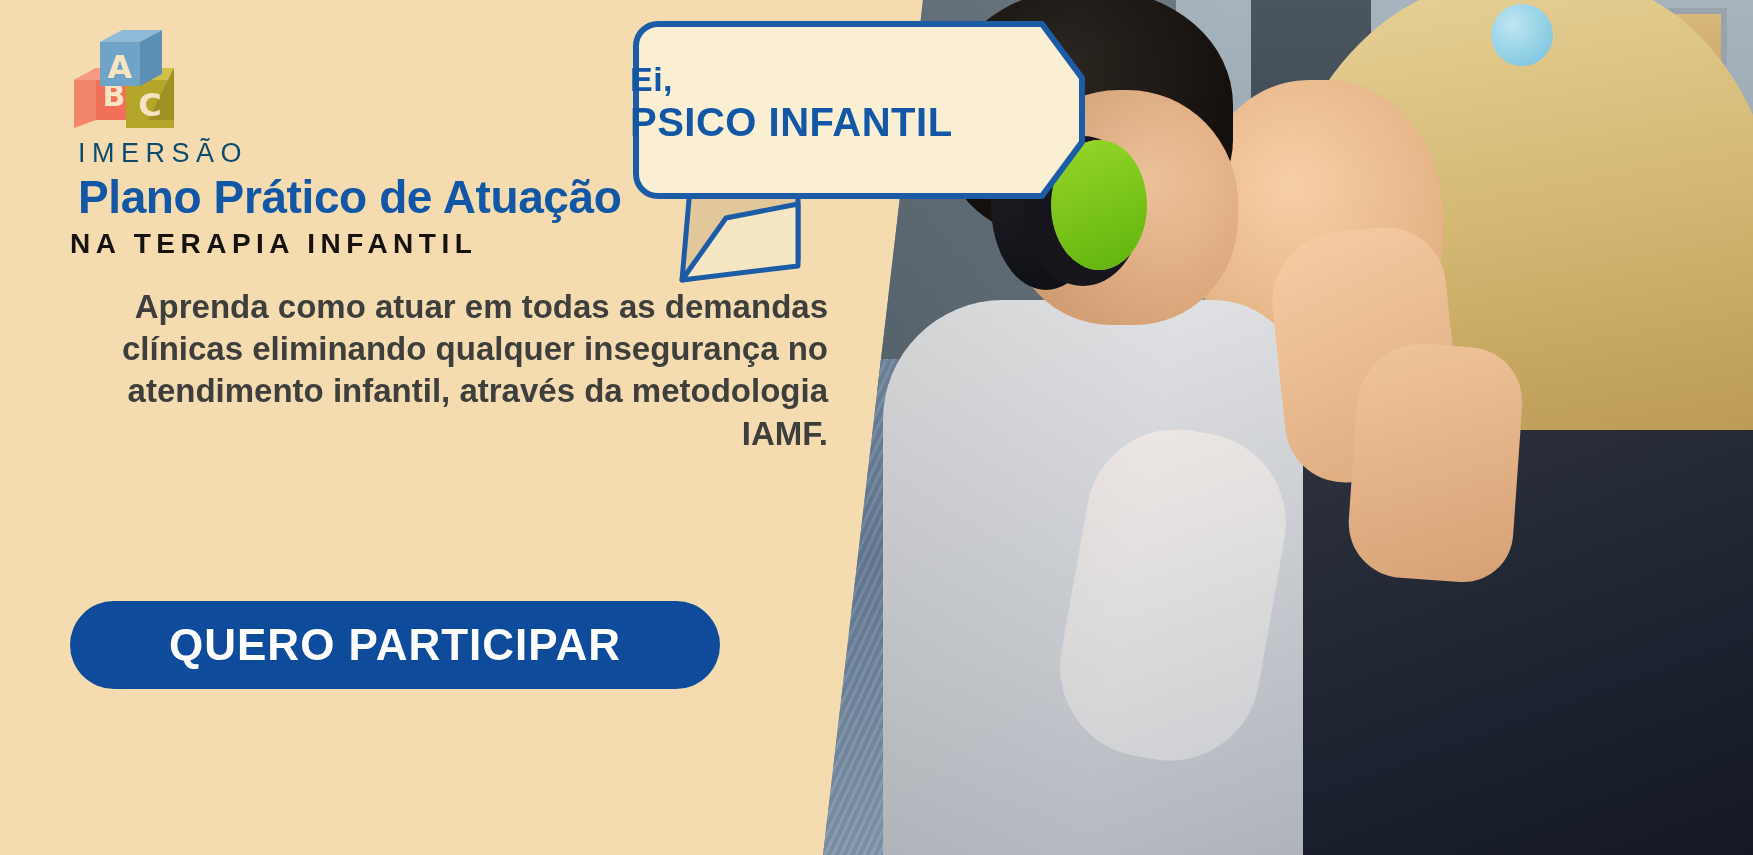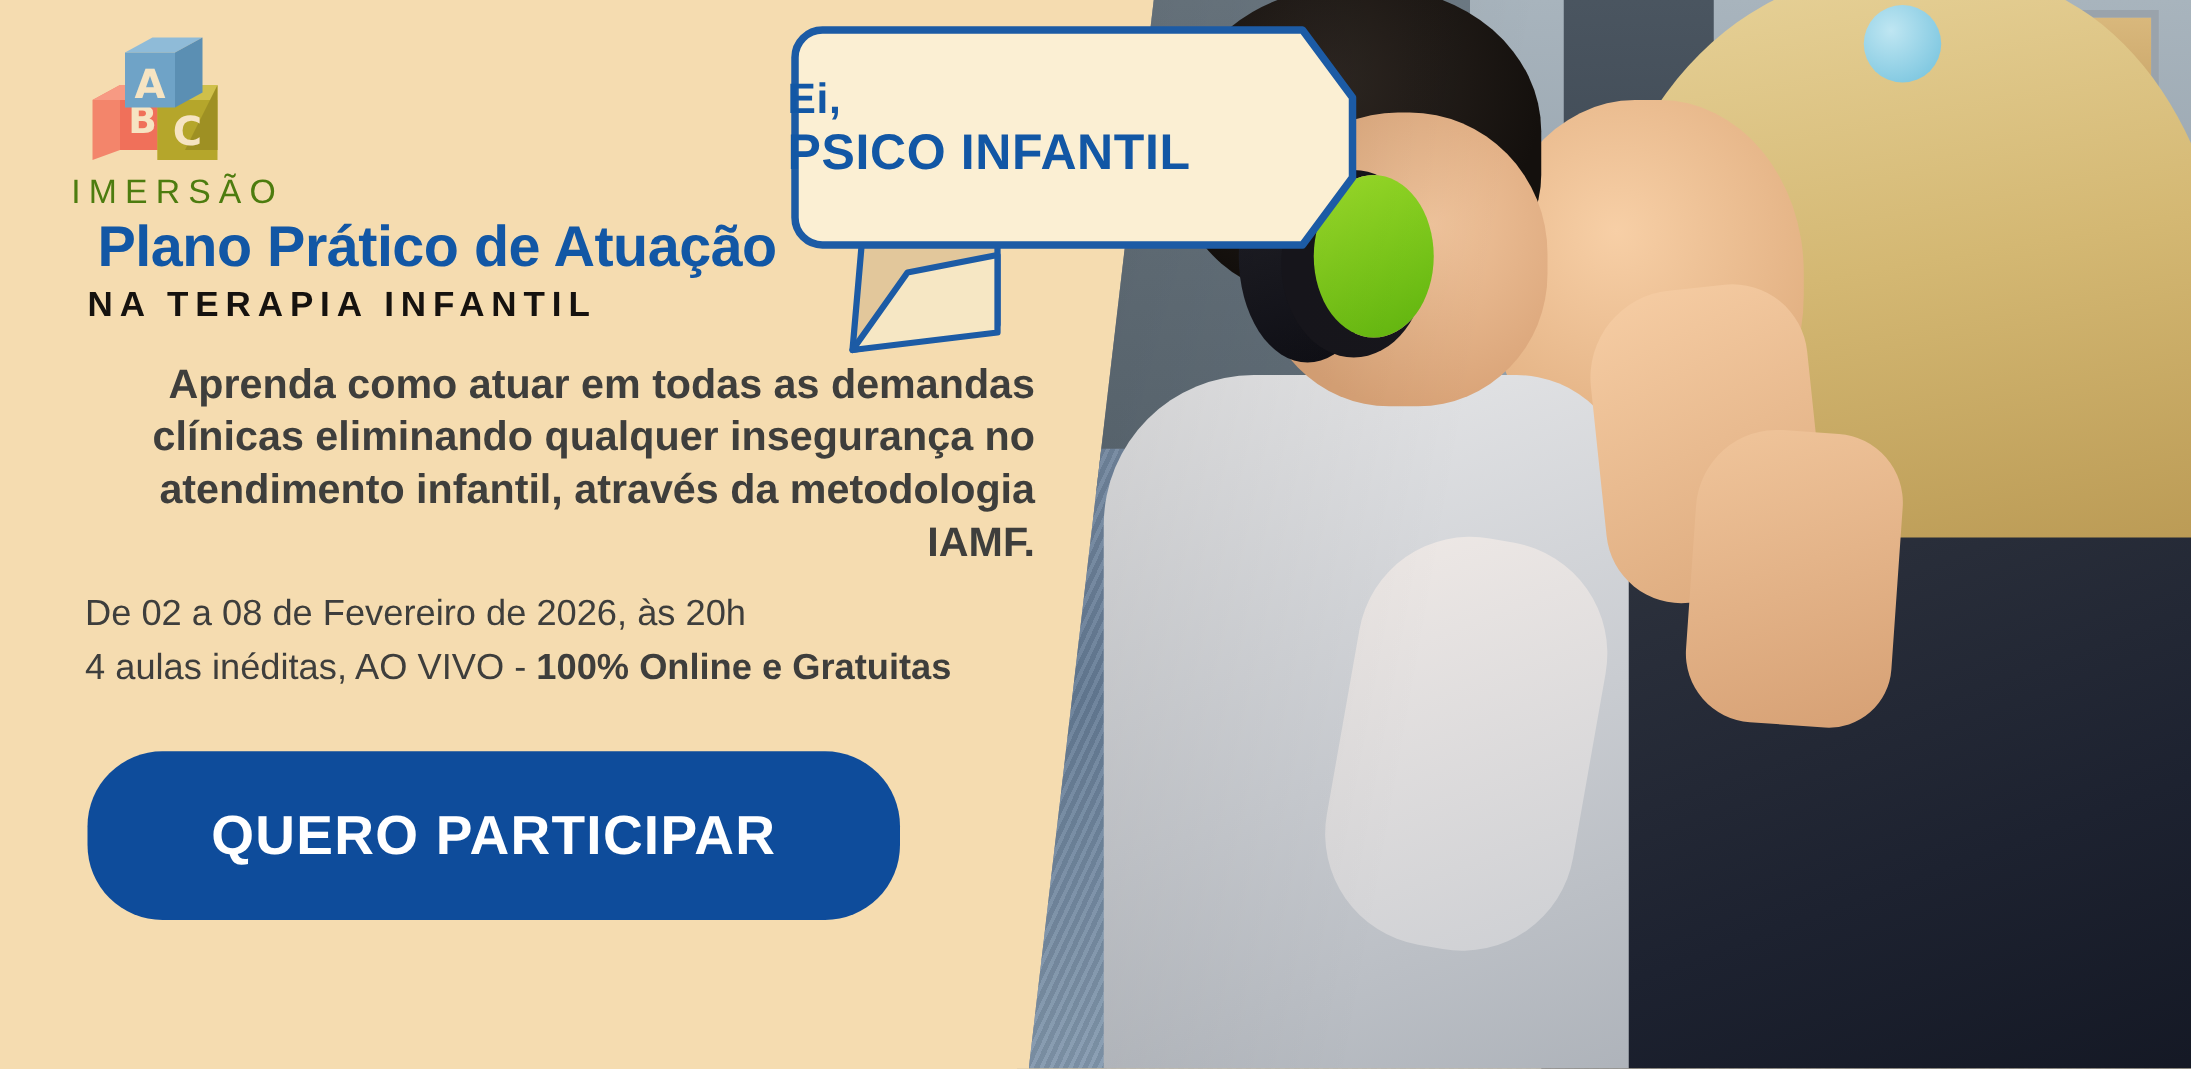--- a/index.html
+++ b/index.html
@@ -120,22 +120,22 @@
   }
 
   
   .content{ position:absolute; left:0; top:0; width:930px; height:855px; }
 
   
   .logo{ position:absolute; left:70px; top:28px; width:112px; height:108px; }
   .logo svg{ width:100%; height:100%; display:block; }
 
   .kicker{
-    position:absolute; left:57px; top:138px;
-    font-size:27px; letter-spacing:6.5px; font-weight:400; color:#4d7c0f;
+    position:absolute; left:78px; top:138px;
+    font-size:27px; letter-spacing:6.5px; font-weight:400; color:#0c4a6e;
     font-family:"Liberation Sans", sans-serif;
   }
   .title{
     position:absolute; left:78px; top:170px;
     font-size:46px; font-weight:bold; color:#1257A5; letter-spacing:-0.4px;
     white-space:nowrap;
   }
   .subkicker{
     position:absolute; left:70px; top:228px;
     font-size:28px; letter-spacing:5.5px; font-weight:700; color:#15120f;
@@ -147,21 +147,21 @@
   }
 
   .meta{
     position:absolute; left:68px; top:470px; width:830px;
     font-size:29px; line-height:1.48; color:#3E3E3C; font-weight:400;
   }
   .meta b{ font-weight:bold; }
 
   .cta{
     position:absolute; left:70px; top:601px;
-    width:650px; height:135px; border:0; border-radius:60px;
+    width:650px; height:88px; border:0; border-radius:60px;
     background:#0E4C9B; color:#ffffff;
     font-family:"Liberation Sans", sans-serif;
     font-size:44px; font-weight:bold; letter-spacing:1px;
     cursor:pointer; display:flex; align-items:center; justify-content:center;
   }
 
   
   .bubble{ position:absolute; left:630px; top:18px; width:470px; height:280px; }
   .bubble svg{ width:100%; height:100%; display:block; }
   .bubble-text{
@@ -232,24 +232,20 @@
         </g>
       </svg>
     </div>
 
     <div class="kicker">IMERSÃO</div>
     <div class="title">Plano Prático de Atuação</div>
     <div class="subkicker">NA TERAPIA INFANTIL</div>
 
     <div class="lede">Aprenda como atuar em todas as demandas clínicas eliminando qualquer insegurança no atendimento infantil, através da metodologia IAMF.</div>
 
-    <div class="meta">
-      <div>De 02 a 08 de Fevereiro de 2026, às 20h</div>
-      <div><span>4 aulas inéditas, AO VIVO - </span><b>100% Online e Gratuitas</b></div>
-    </div>
 
     <button class="cta">
       <span>QUERO PARTICIPAR</span>
     </button>
   </div>
 
   <div class="bubble">
     <svg viewBox="0 0 470 280" xmlns="http://www.w3.org/2000/svg">
 
       <polygon points="60,170 168,168 168,242 52,262" fill="#E2C79B" stroke="#1C5BA5" stroke-width="5" stroke-linejoin="round"></polygon>

